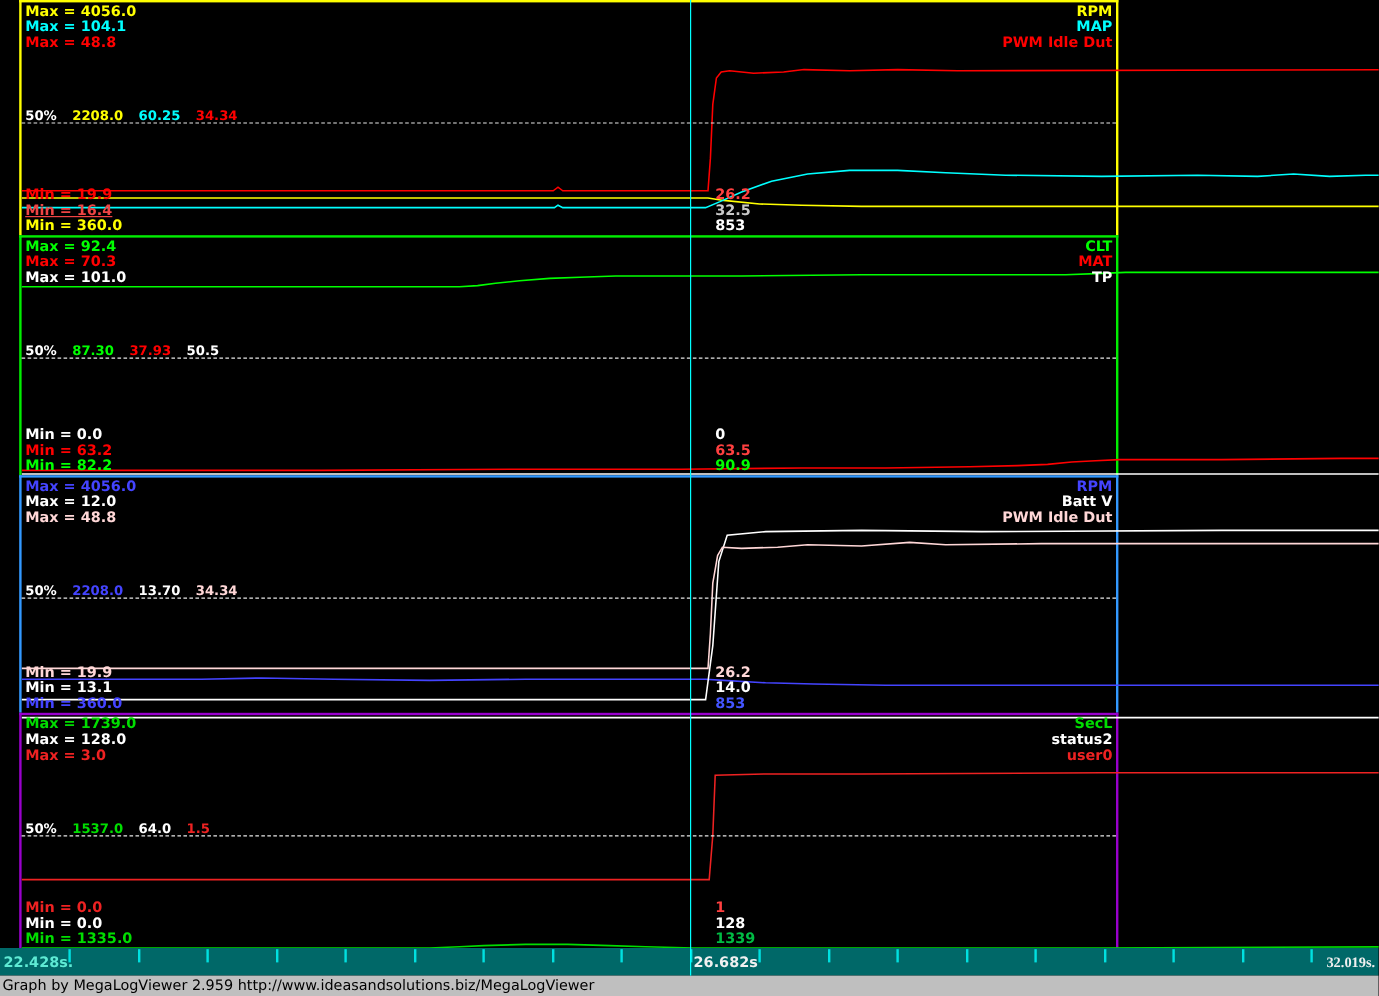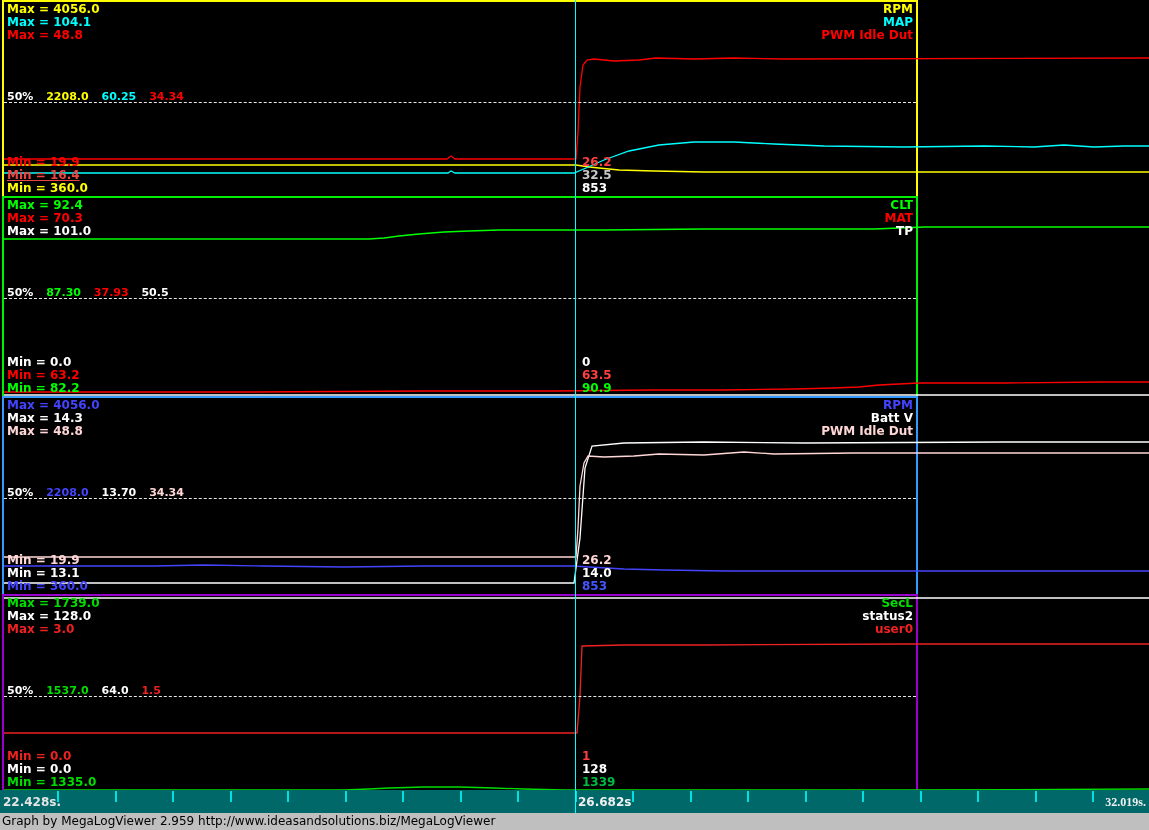--- a/index.html
+++ b/index.html
@@ -1,20 +1,20 @@
 <!DOCTYPE html>
 <html><head>
 <meta charset="utf-8">
 <style>
   * { margin:0; padding:0; box-sizing:border-box; }
   html,body { background:#000; }
   body { font-family:"DejaVu Sans","Liberation Sans",sans-serif; }
   #app { position:relative; width:1149px; height:830px; background:#000; overflow:hidden; }
 
-  .panel { position:absolute; left:2px; width:916px; background:#000;
+  .panel { position:absolute; left:16px; width:916px; background:#000;
            border-top:2px solid; border-left:2px solid; border-right:2px solid; }
   .traces { position:absolute; left:0; top:0; display:block; }
 
   .midline { position:absolute; left:0; top:100px; width:100%; height:0;
              border-top:1px dashed #e8e8e8; }
   .midlabels { position:absolute; left:3px; top:88px; font-size:11px; font-weight:bold;
                white-space:nowrap; }
   .midlabels span { margin-right:9px; color:#fff; }
 
   .maxlabels { position:absolute; left:3px; top:1px; font-size:12px; font-weight:bold;
@@ -112,21 +112,21 @@
 
   <div class="panel" style="top: 396px; height: 198px; border-color: rgb(51, 153, 255);">
     <svg class="traces" width="1149" height="198" viewBox="0 0 1149 198" preserveAspectRatio="none">
         <polyline points="0,168 150,168 200,167 260,168 340,169 420,168 500,168 570,168 585,169 620,171 660,172 720,173 850,173 1000,173 1149,173" fill="none" stroke="#4444ff" stroke-width="1.3"></polyline>
         <polyline points="0,185 570,185 576,140 581,70 588,48 620,45 700,44 800,45 1000,44 1149,44" fill="none" stroke="#ffffff" stroke-width="1.3"></polyline>
         <polyline points="0,159 572,159 574,130 576,88 580,65 584,58 600,59 630,58 655,56 700,57 740,54 770,56 850,55 1000,55 1149,55" fill="none" stroke="#ffd7d7" stroke-width="1.3"></polyline>
       </svg>
     <div class="midline"></div>
     <div class="maxlabels">
       <div style="color: rgb(68, 68, 255);">Max = 4056.0</div>
-      <div style="color: rgb(255, 255, 255);">Max = 14.3</div>
+      <div style="color: rgb(255, 255, 255);">Max = 12.0</div>
       <div style="color: rgb(255, 215, 215);">Max = 48.8</div>
     </div>
     <div class="legend">
       <div style="color: rgb(68, 68, 255);">RPM</div>
       <div style="color: rgb(255, 255, 255);">Batt V</div>
       <div style="color: rgb(255, 215, 215);">PWM Idle Dut</div>
     </div>
     <div class="midlabels">
       <span>50%</span>
       <span style="color: rgb(68, 68, 255);">2208.0</span>
@@ -197,21 +197,21 @@
         <div class="tick" style="left: 632px; background: rgb(0, 224, 224);"></div>
         <div class="tick" style="left: 690px; background: rgb(0, 224, 224);"></div>
         <div class="tick" style="left: 747px; background: rgb(0, 224, 224);"></div>
         <div class="tick" style="left: 805px; background: rgb(0, 224, 224);"></div>
         <div class="tick" style="left: 862px; background: rgb(0, 224, 224);"></div>
         <div class="tick" style="left: 920px; background: rgb(0, 224, 224);"></div>
         <div class="tick" style="left: 977px; background: rgb(0, 224, 224);"></div>
         <div class="tick" style="left: 1035px; background: rgb(0, 224, 224);"></div>
         <div class="tick" style="left: 1092px; background: rgb(0, 224, 224);"></div>
       </div>
-    <div class="time-label" style="left: 3px; color: #e5e5e5;">22.428s.</div>
+    <div class="time-label" style="left: 3px; color: #5eead4;">22.428s.</div>
     <div class="time-label" style="left: 578px; color: rgb(240, 240, 240);">26.682s</div>
     <div class="time-label" style="right: 3px; color: rgb(240, 240, 240); font-family: Liberation Serif, serif;">32.019s.</div>
   </div>
 
   <div id="statusbar" style="background: rgb(191, 191, 191);">
     <span style="color: rgb(0, 0, 0);">Graph by MegaLogViewer 2.959 http://www.ideasandsolutions.biz/MegaLogViewer</span>
   </div>
 
 </div>
 

